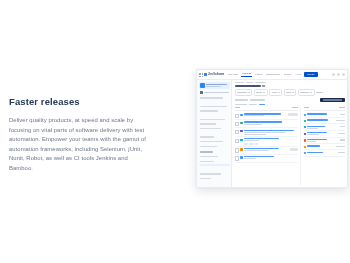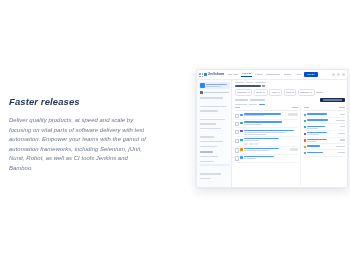--- a/index.html
+++ b/index.html
@@ -7,21 +7,21 @@
     width:350px;height:263px;
     background:#ffffff;
     font-family:"Liberation Sans", sans-serif;
     overflow:hidden;
     position:relative;
   }
   .stage{position:absolute;inset:0;background:#fff;}
 
   
   .copy{
-    position:absolute;left:9px;top:96px;width:140px;font-style:italic;
+    position:absolute;left:9px;top:96px;width:140px;
   }
   .copy h2{
     margin:0 0 9px 0;
     font-size:9.5px;
     line-height:11px;
     font-weight:bold;
     color:#253858;
     letter-spacing:.1px;
   }
   .copy p{

